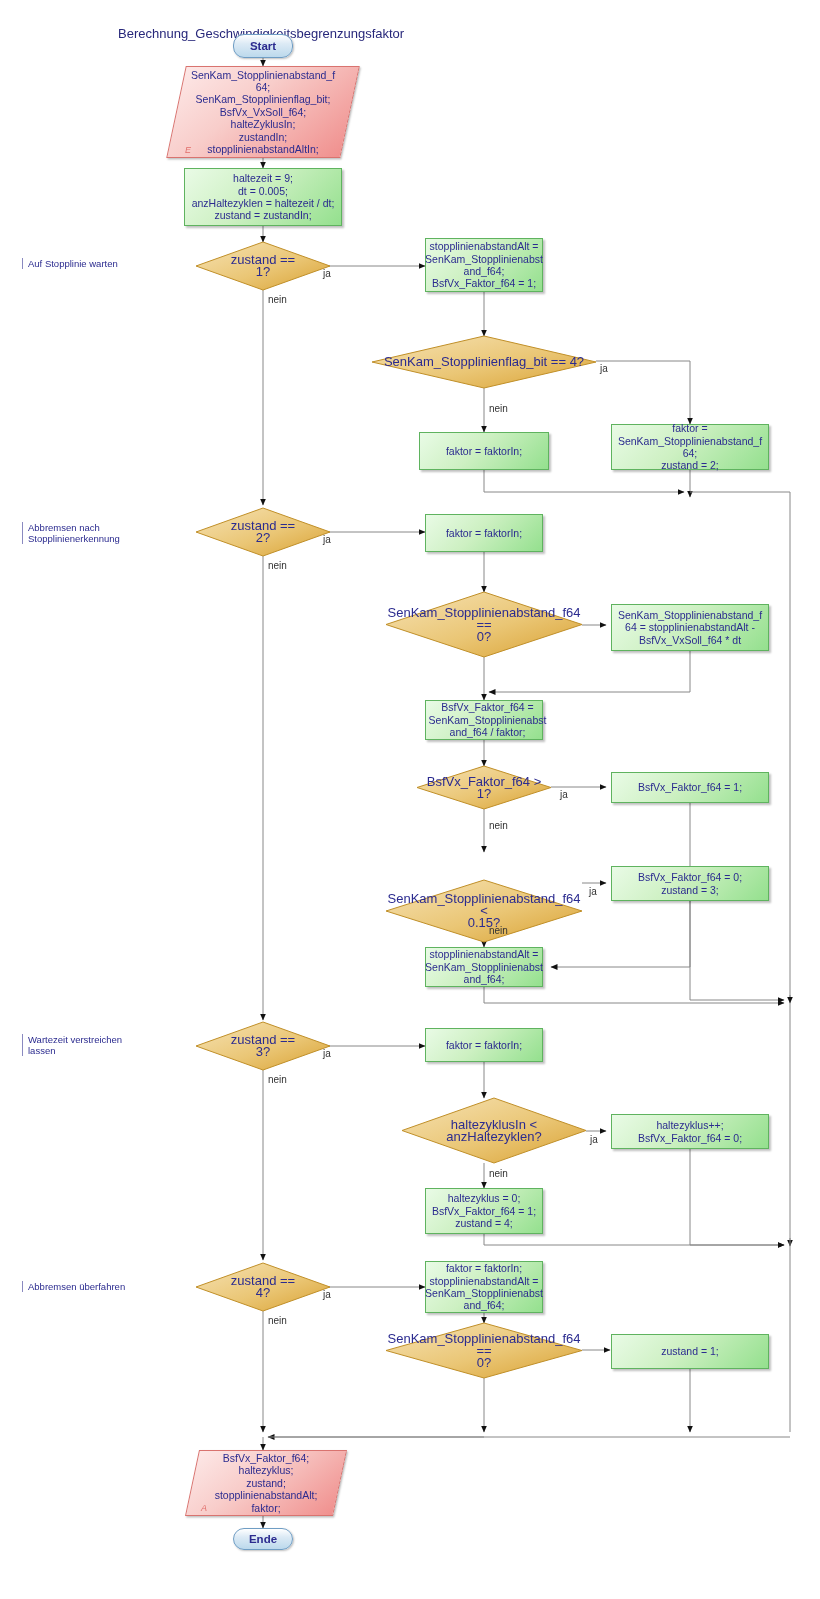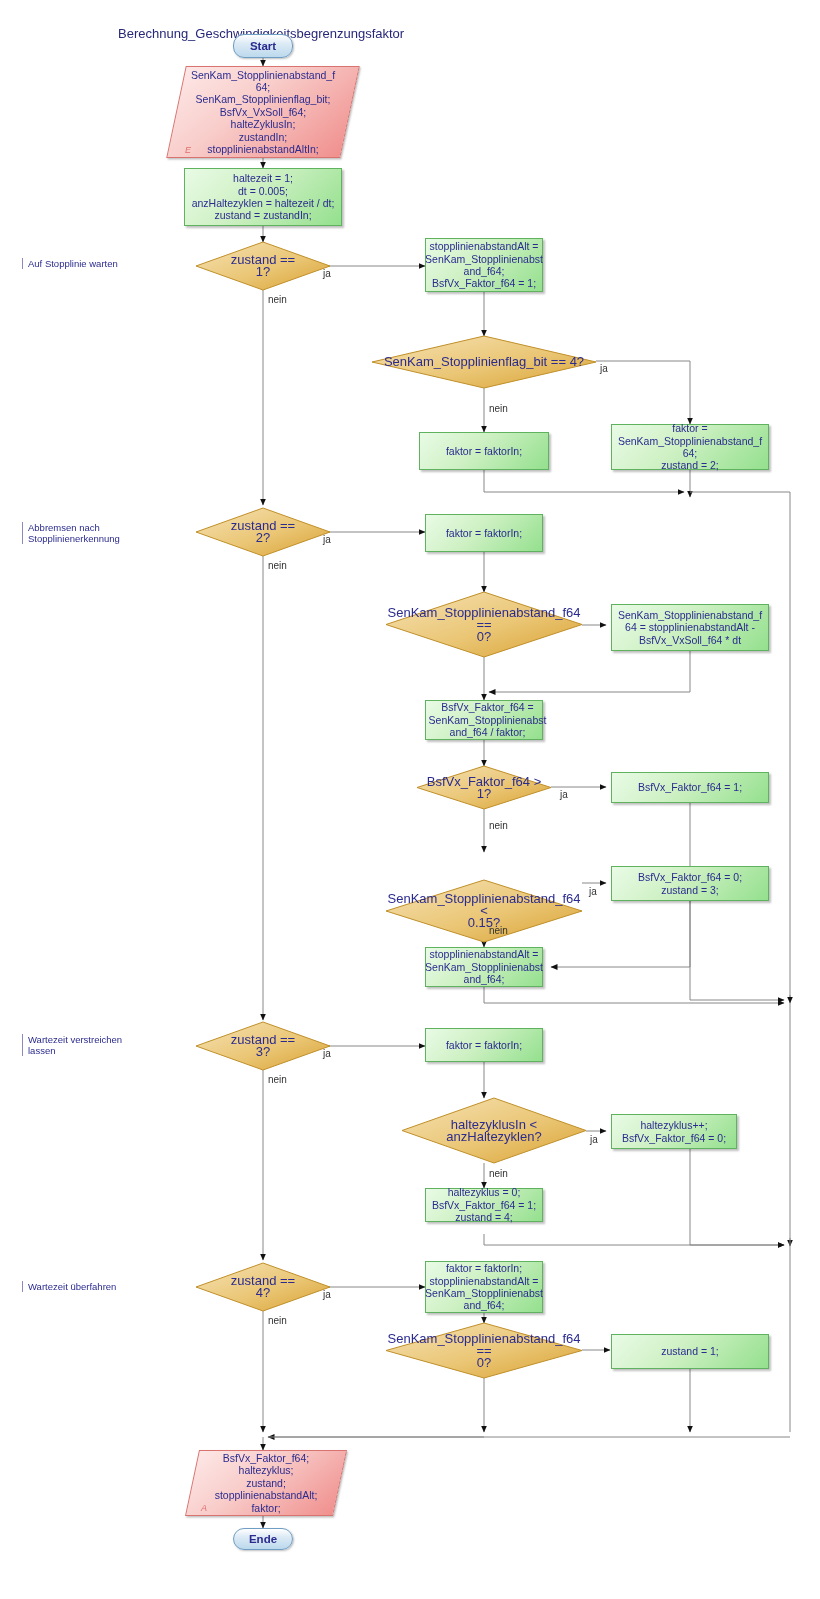--- a/index.html
+++ b/index.html
@@ -162,40 +162,40 @@
 
       <path d="M263,1516 L263,1528" marker-end="url(#ah)"></path>
     </g>
   </svg>
 
   <div class="region" style="left:22px;top:258px;width:170px;">Auf Stopplinie warten</div>
   <div class="region" style="left:22px;top:522px;width:170px;">Abbremsen nach
 Stopplinienerkennung</div>
   <div class="region" style="left:22px;top:1034px;width:170px;">Wartezeit verstreichen
 lassen</div>
-  <div class="region" style="left:22px;top:1281px;width:170px;">Wartezeit überfahren</div>
+  <div class="region" style="left:22px;top:1281px;width:170px;">Abbremsen überfahren</div>
 
   <div class="node term" style="left:233px;top:34px;width:60px;height:24px;">
     <span class="txt">Start</span>
   </div>
 
   <div class="io" style="left:176px;top:66px;width:174px;height:92px;">
     <div class="shape"></div>
     <div class="txt">SenKam_Stopplinienabstand_f
 64;
 SenKam_Stopplinienflag_bit;
 BsfVx_VxSoll_f64;
 halteZyklusIn;
 zustandIn;
 stopplinienabstandAltIn;</div>
     <div class="tag">E</div>
   </div>
 
   <div class="node proc" style="left:184px;top:168px;width:158px;height:58px;">
-    <span class="txt">haltezeit = 1;
+    <span class="txt">haltezeit = 9;
 dt = 0.005;
 anzHaltezyklen = haltezeit / dt;
 zustand = zustandIn;</span>
   </div>
 
   <div class="dec" style="left:196px;top:242px;width:134px;height:48px;">
     <svg width="134" height="48" viewBox="0 0 134 48">
       <defs>
           <linearGradient id="og1" x1="0" y1="0" x2="1" y2="1">
         <stop offset="0" stop-color="#f6e2b4"></stop>
@@ -330,26 +330,26 @@
   <div class="dec" style="left:402px;top:1098px;width:184px;height:65px;">
     <svg width="184" height="65" viewBox="0 0 184 65">
       <polygon points="92,0 184,32.5 92,65 0,32.5" fill="url(#og1)" stroke="#c08f28" stroke-width="1"></polygon>
     </svg>
     <div class="txt">haltezyklusIn &lt;
 anzHaltezyklen?</div>
   </div>
   <div class="edgelabel" style="left:590px;top:1134px;">ja</div>
   <div class="edgelabel" style="left:489px;top:1168px;">nein</div>
 
-  <div class="node proc" style="left:611px;top:1114px;width:126px;height:35px;">
+  <div class="node proc" style="left:611px;top:1114px;width:158px;height:35px;">
     <span class="txt">haltezyklus++;
 BsfVx_Faktor_f64 = 0;</span>
   </div>
 
-  <div class="node proc" style="left:425px;top:1188px;width:118px;height:34px;">
+  <div class="node proc" style="left:425px;top:1188px;width:118px;height:46px;">
     <span class="txt">haltezyklus = 0;
 BsfVx_Faktor_f64 = 1;
 zustand = 4;</span>
   </div>
 
   <div class="dec" style="left:196px;top:1263px;width:134px;height:48px;">
     <svg width="134" height="48" viewBox="0 0 134 48">
       <polygon points="67,0 134,24 67,48 0,24" fill="url(#og1)" stroke="#c08f28" stroke-width="1"></polygon>
     </svg>
     <div class="txt">zustand ==

